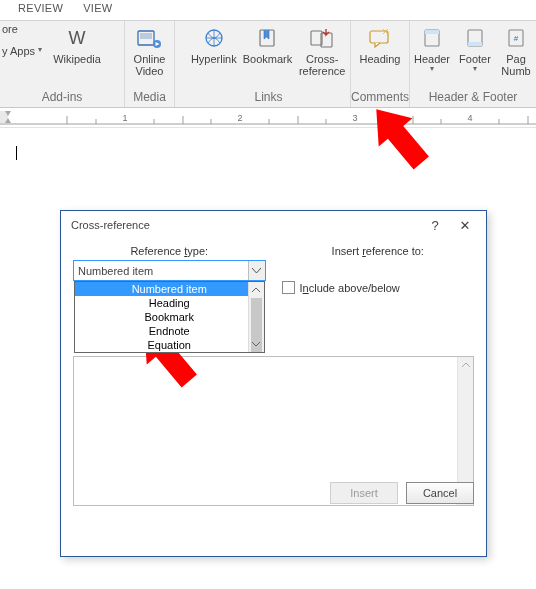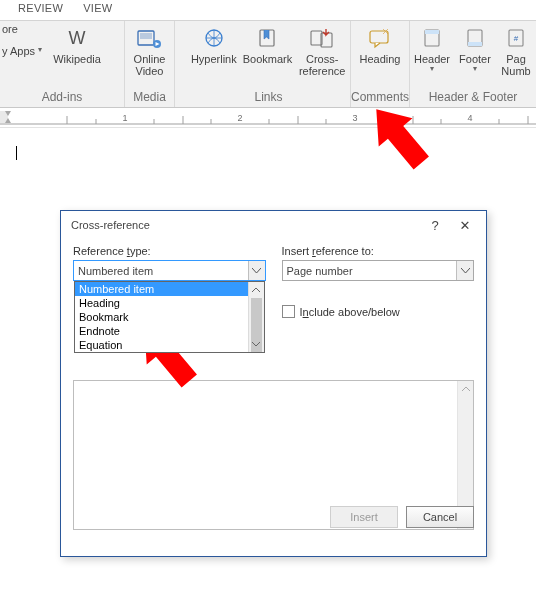--- a/index.html
+++ b/index.html
@@ -28,21 +28,21 @@
 
   
   .docarea { background:#fff; height:80px; position:relative; padding:18px 8px;}
   .cursor { width:1px; height:14px; background:#000; margin-left:8px;}
 
   
   .dialog { position:absolute; left:60px; top:210px; width:427px; height:347px; background:#fff; border:1px solid #2a579a; box-shadow: 3px 3px 8px rgba(0,0,0,.18);}
   .titlebar { height:28px; display:flex; align-items:center; padding:0 6px 0 10px; color:#444; font-size:11px;}
   .titlebar .sp { flex:1;}
   .titlebar .tbtn { width:30px; height:22px; display:flex; align-items:center; justify-content:center; font-size:13px; font-family: Arial, sans-serif;}
-  .dlgbody { padding: 6px 12px 8px 12px; position:relative;}
+  .dlgbody { padding: 6px 12px 8px 12px; position:relative;text-align:center;}
   .row { display:flex; gap:16px;}
   .col { flex:1; display:flex; flex-direction:column; gap:3px;}
   .flabel { font-size:11px; color:#333; }
   .flabel u{ text-decoration: underline; }
   .combo { position:relative; height:21px; border:1px solid #a8a8a8; background:#fff; display:flex; align-items:center; padding:0 18px 0 4px; font-size:11px;}
   .combo .cbtn { position:absolute; right:0; top:0; width:17px; height:100%; background:#efefef; border-left:1px solid #bfbfbf; display:flex;align-items:center;justify-content:center;}
   .combo .cbtn svg{display:block;}
   .combo.open { border:1px solid #3399ff;}
   .listbox { position:absolute; left:0; top:20px; width:100%; border:1px solid #666; background:#fff; z-index:5; max-height:90px; overflow:hidden;}
   .listbox .opt { padding:1px 4px; font-size:11px; color:#000;}
@@ -279,28 +279,20 @@
                   <svg width="8" height="6">
                     <path d="M0 1 l4 4 l4 -4" fill="none" stroke="#666"></path>
                   </svg>
                 </div>
             </div>
           </div>
         </div>
       </div>
       <div class="col">
         <div class="flabel">Insert <u>r</u>eference to:</div>
-        <div class="combo">
-          <span>Page number</span>
-          <span class="cbtn">
-              <svg width="9" height="6">
-                <path d="M0 0 l4.5 5 l4.5 -5" fill="none" stroke="#555" stroke-width="1"></path>
-              </svg>
-            </span>
-        </div>
         <label class="chk">
           <span class="box"></span>
           <span>I<u>n</u>clude above/below</span>
         </label>
       </div>
     </div>
 
     <div class="bigbox">
       <div class="sbar2">
         <div class="ar">

